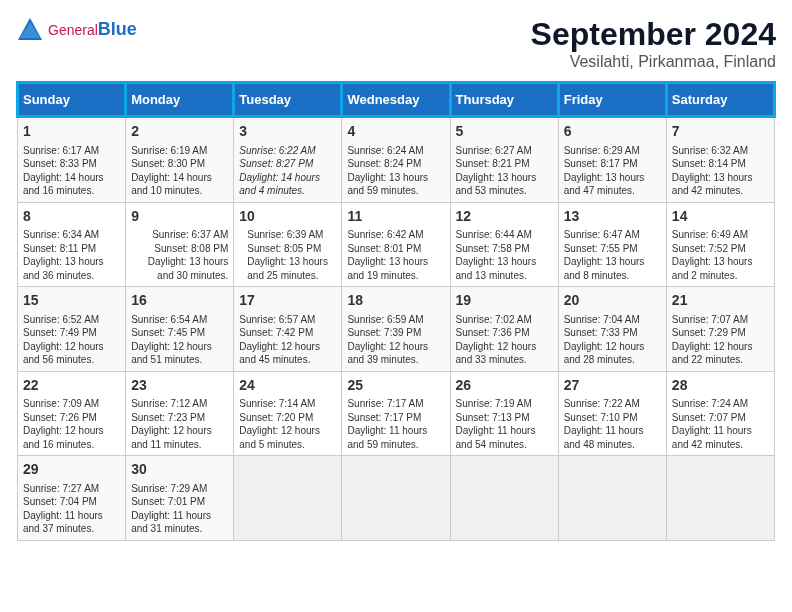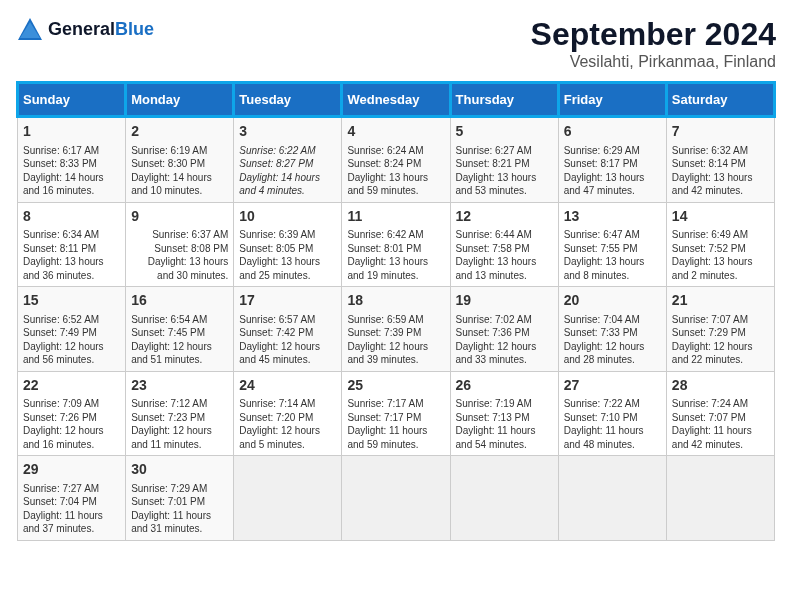--- a/index.html
+++ b/index.html
@@ -15,23 +15,23 @@
       justify-content: space-between;
       align-items: flex-start;
       margin-bottom: 10px;
     }
     .logo {
       display: flex;
       align-items: center;
       gap: 4px;
     }
     .logo-text-general {
-      font-size: 18px;
-      font-weight: bold;
-      color: #0f172a;
+      font-size: 14px;
+      font-weight: normal;
+      color: #be185d;
       line-height: 1.1;
     }
     .logo-text-blue {
       font-size: 18px;
       font-weight: bold;
       color: #1a6fc4;
       line-height: 1.1;
     }
     .logo-icon {
       width: 28px;
@@ -191,21 +191,21 @@
         </td>
         <td>
           <span class="day-number">9</span>
           <div class="day-info" style="white-space: pre-line; text-align: right;">Sunrise: 6:37 AM
 Sunset: 8:08 PM
 Daylight: 13 hours
 and 30 minutes.</div>
         </td>
         <td>
           <span class="day-number">10</span>
-          <div class="day-info" style="white-space: pre-line;">Sunrise: 6:39 AM
+          <div class="day-info" style="white-space: pre-line; margin-left: 8px;">Sunrise: 6:39 AM
 Sunset: 8:05 PM
 Daylight: 13 hours
 and 25 minutes.</div>
         </td>
         <td>
           <span class="day-number">11</span>
           <div class="day-info" style="white-space: pre-line;">Sunrise: 6:42 AM
 Sunset: 8:01 PM
 Daylight: 13 hours
 and 19 minutes.</div>

